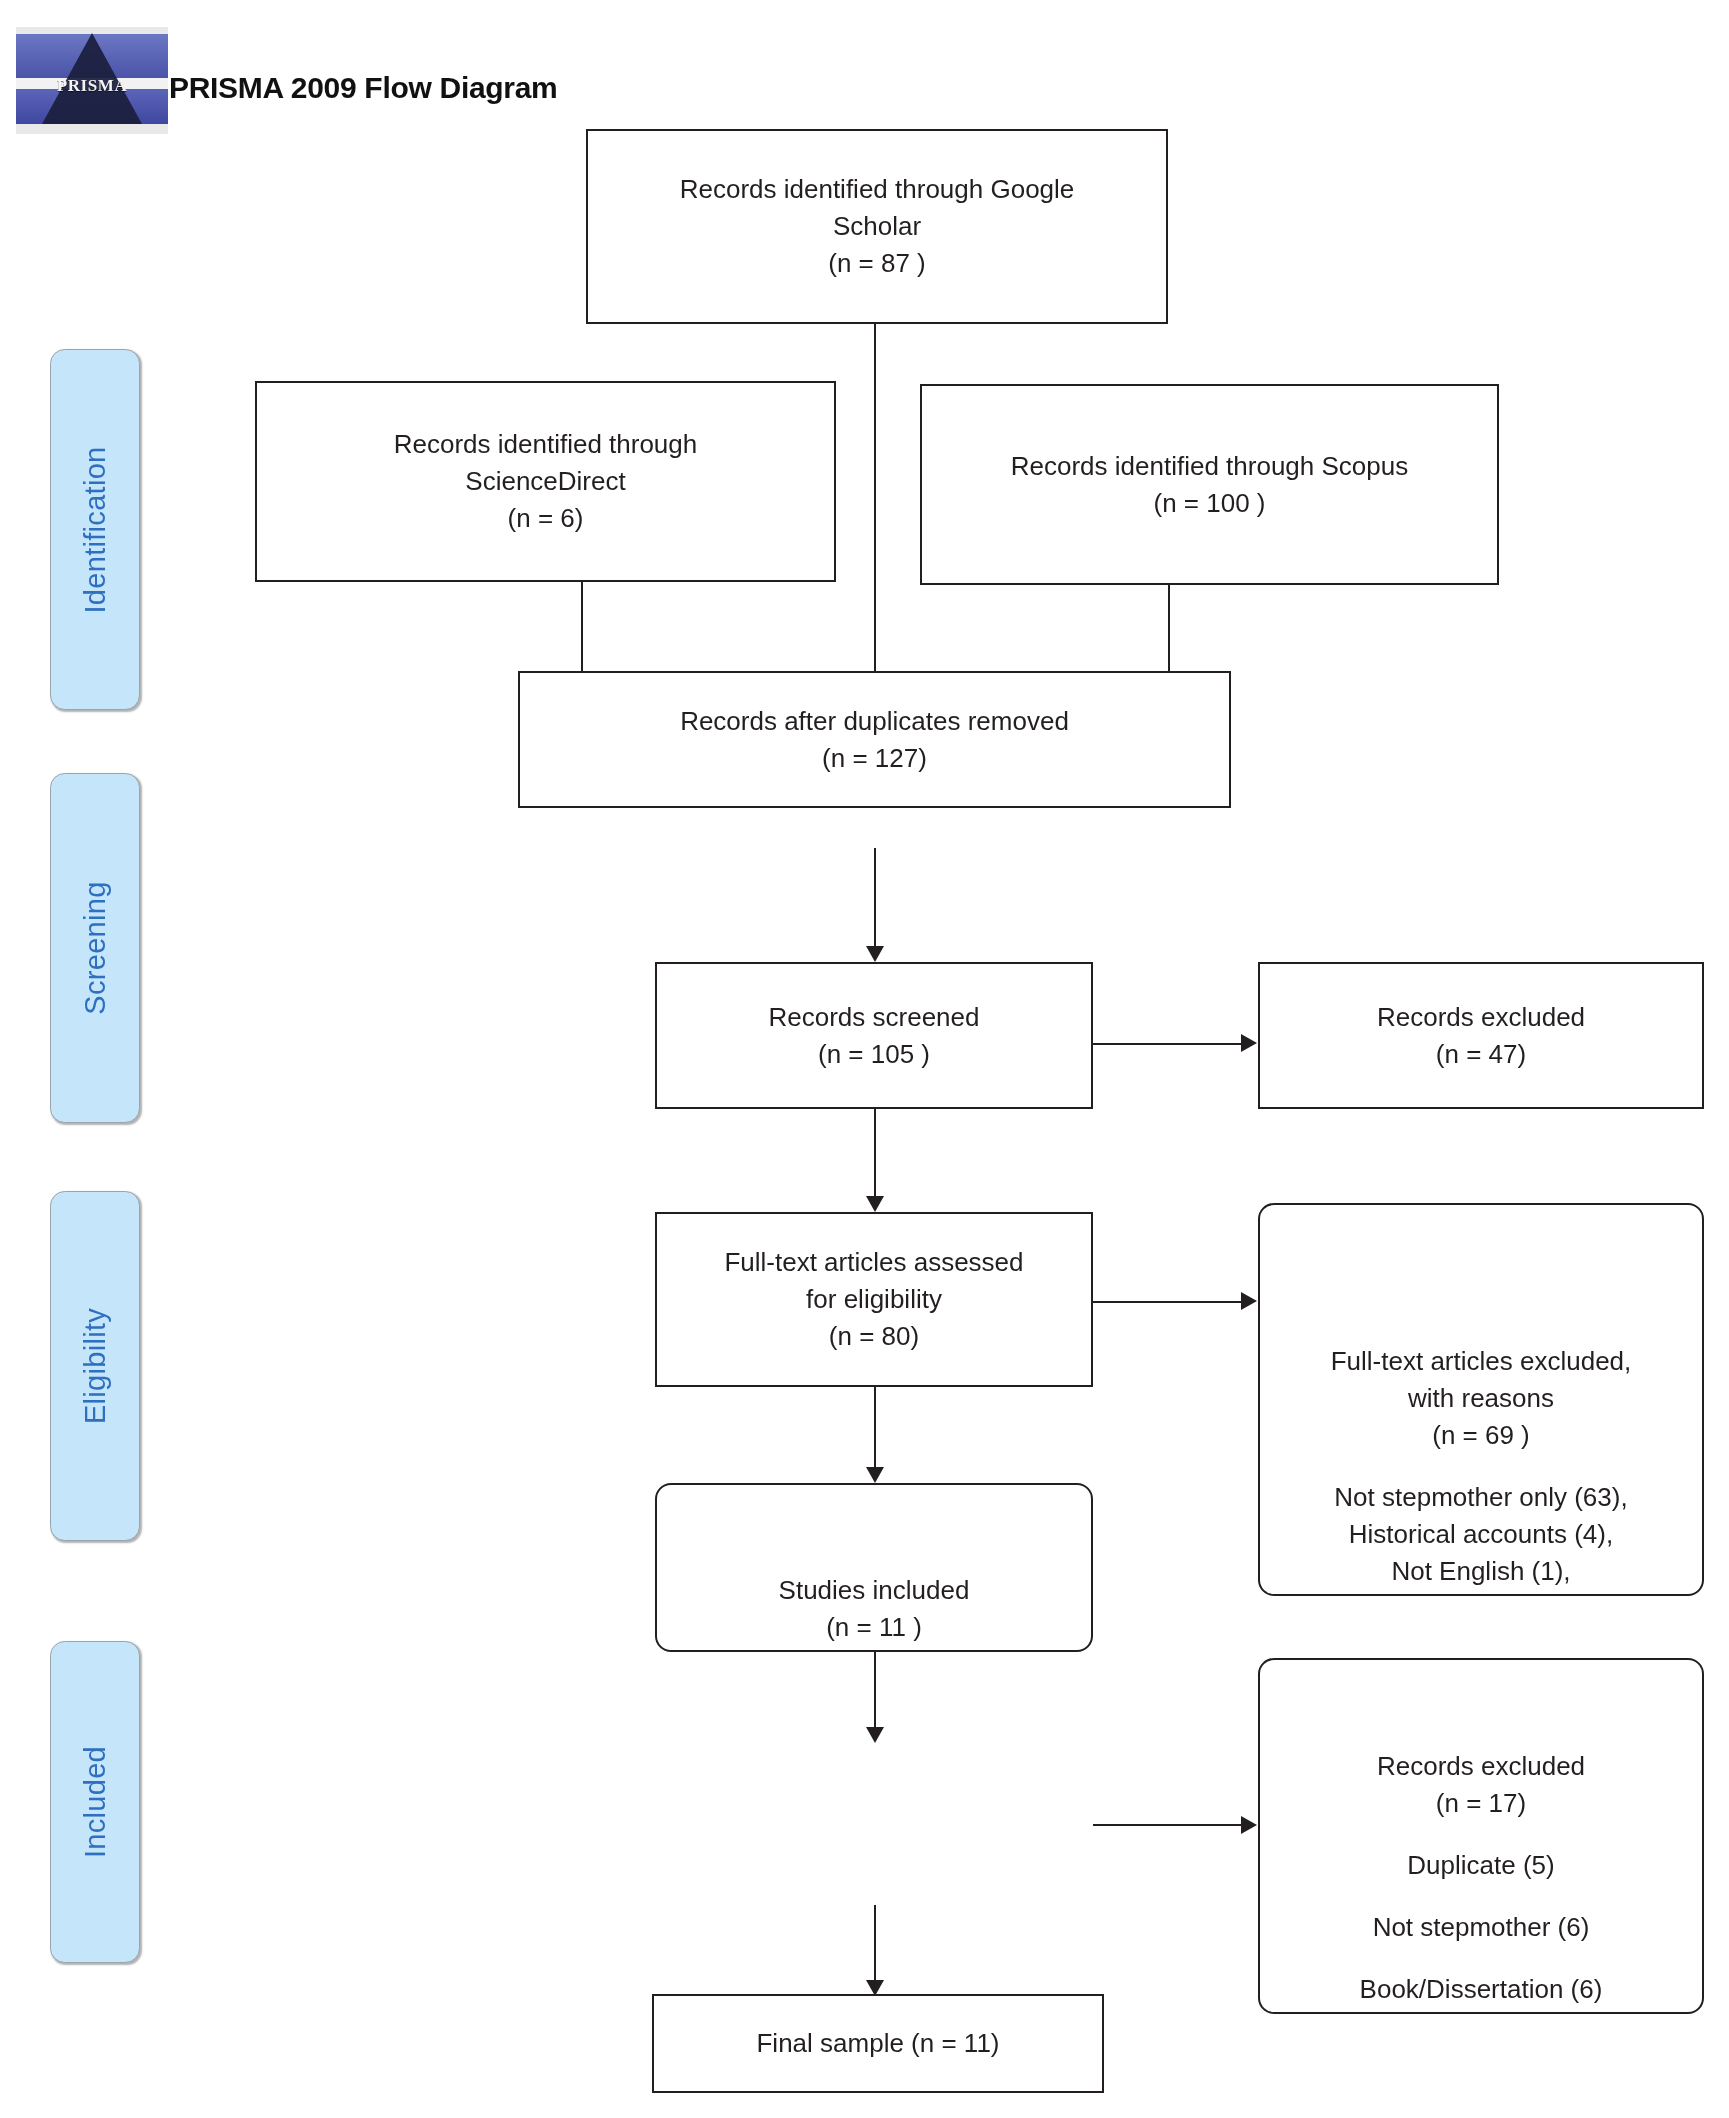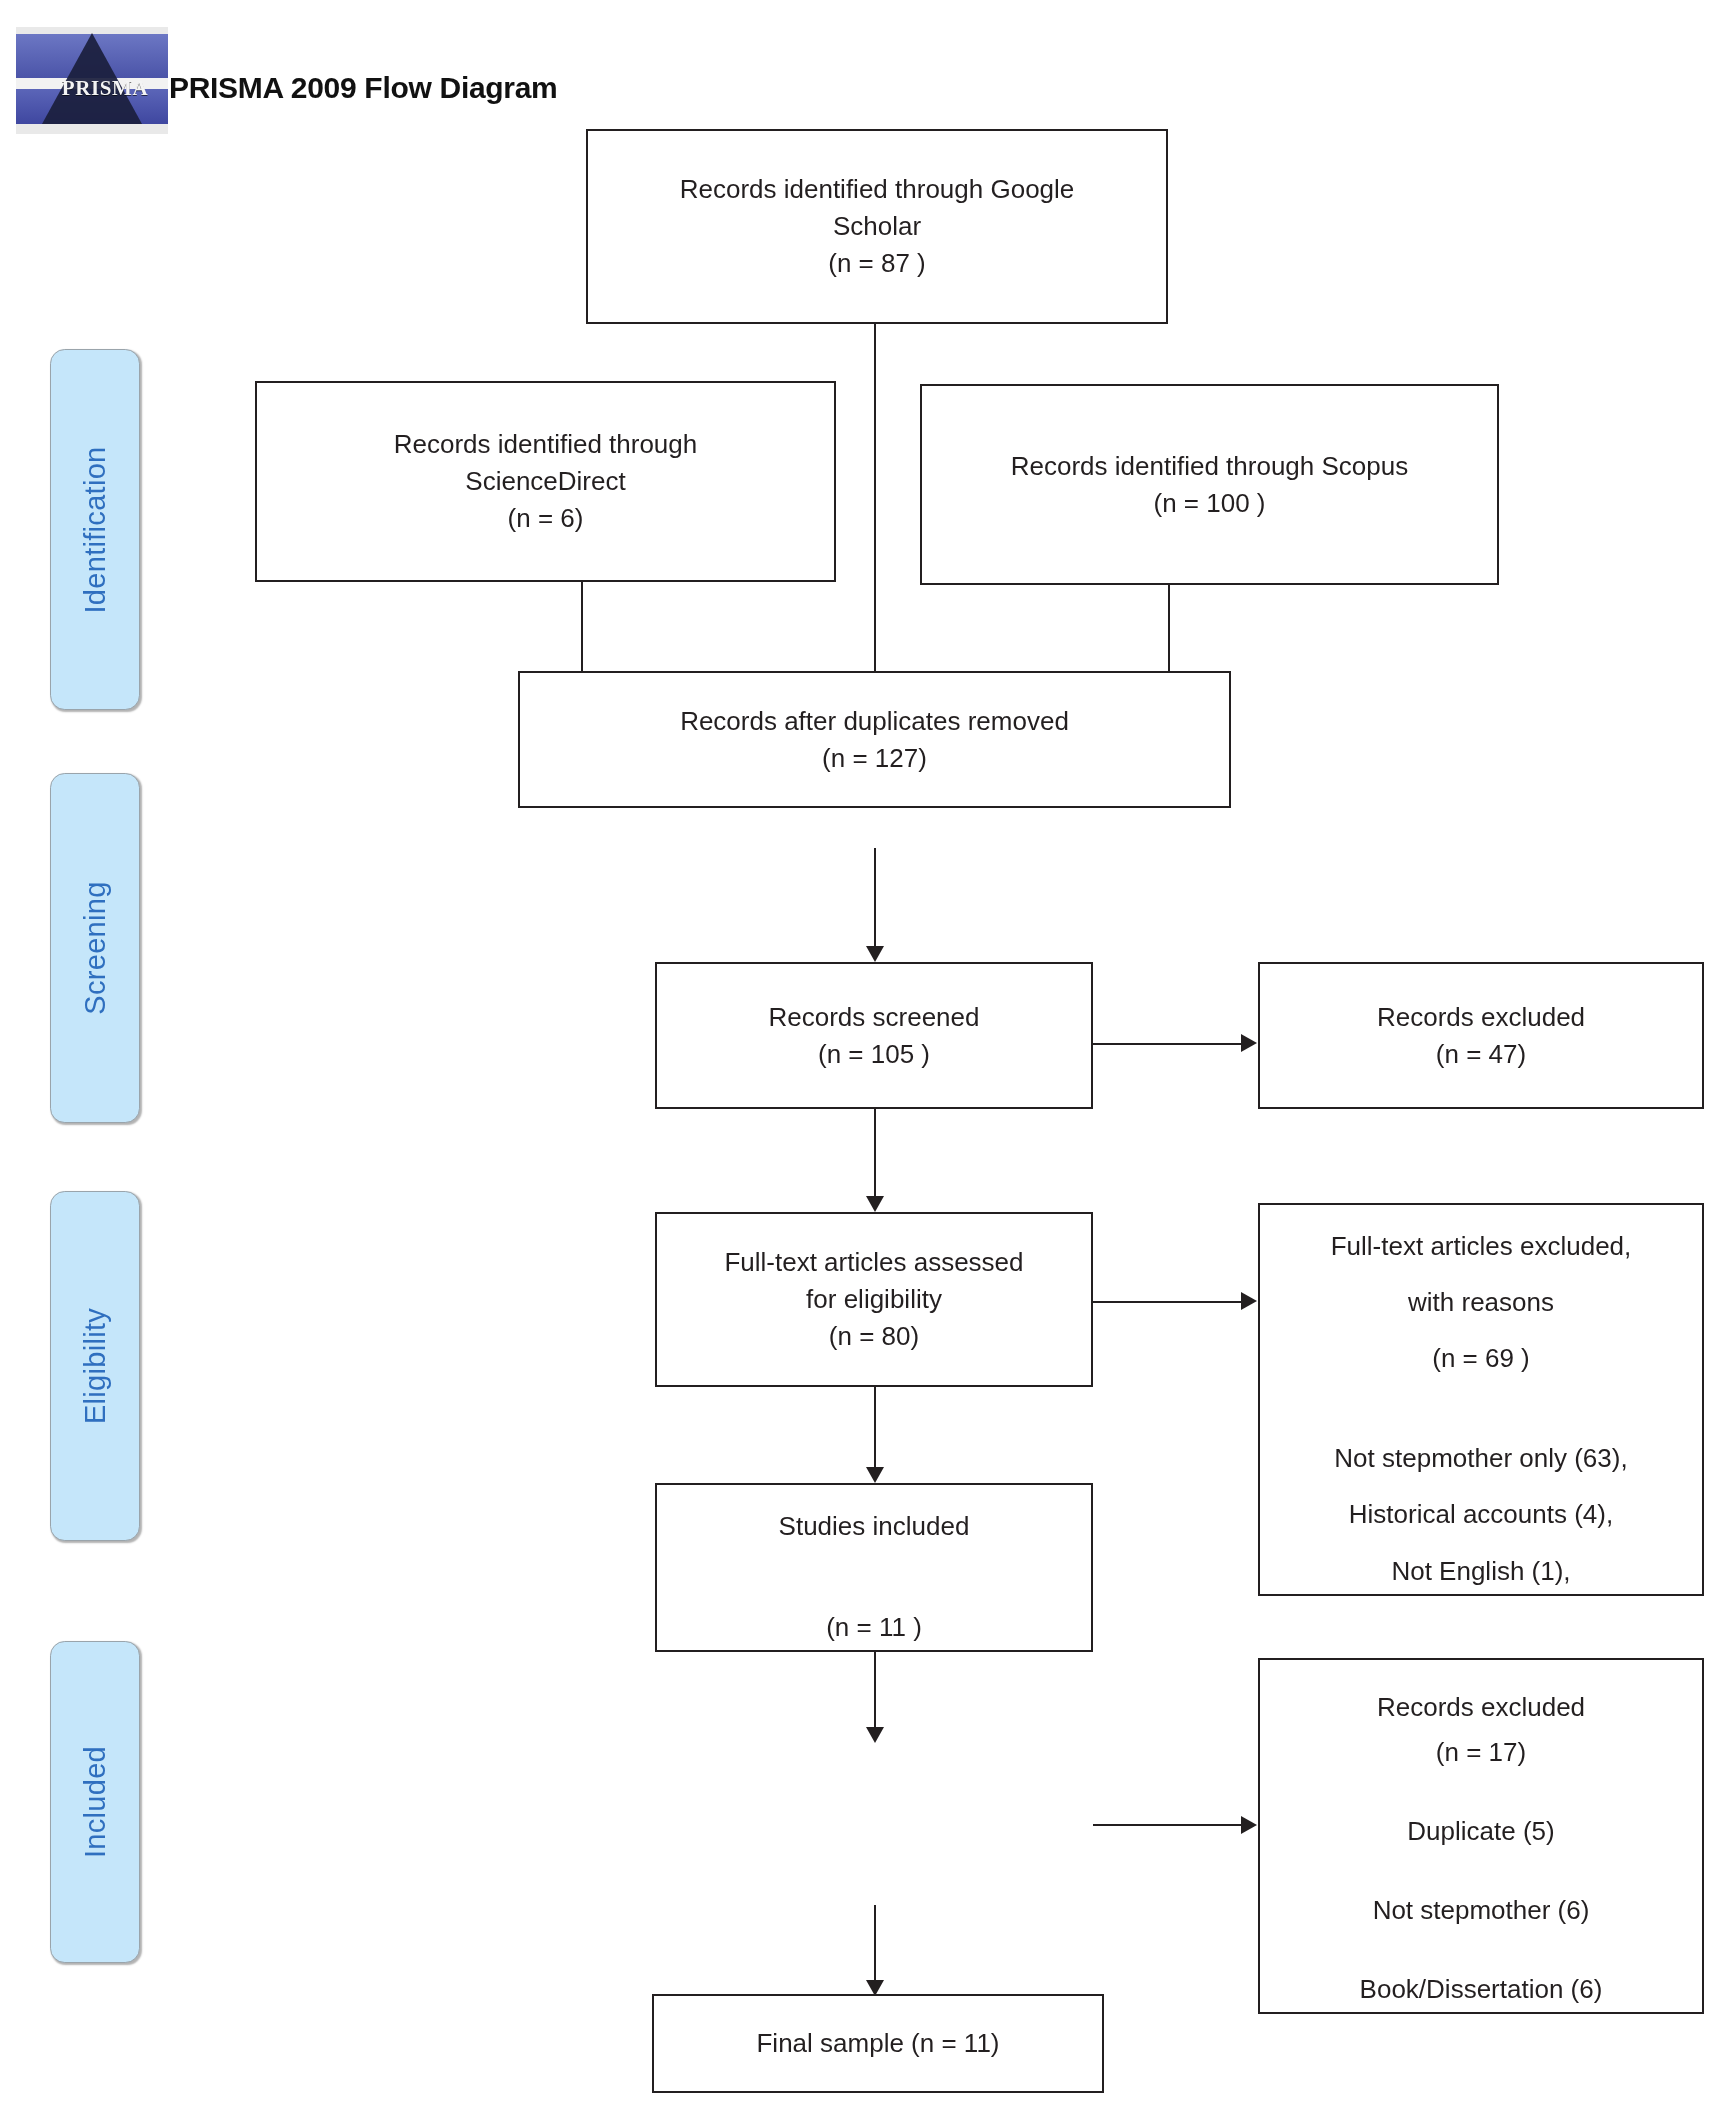--- a/index.html
+++ b/index.html
@@ -53,26 +53,26 @@
     top: 5.6px;
     margin-left: -50px;
     width: 0; height: 0;
     border-left: 50px solid transparent;
     border-right: 50px solid transparent;
     border-bottom: 91px solid #1b1f3d;
     opacity: 0.93;
   }
   #logo .wordmark {
     position: absolute;
-    left: 13px; top: 49px;
+    left: 0; top: 49px;
     width: 100%;
     text-align: center;
     font-family: "Liberation Serif", serif;
     font-weight: bold;
-    font-size: 21px;
+    font-size: 17px;
     letter-spacing: 0.6px;
     color: #f4f4f4;
     text-shadow: 0 0.6px 0.6px rgba(0,0,0,.6);
   }
   #page-title {
     position: absolute;
     left: 169px;
     top: 71px;
     font-size: 30px;
     font-weight: bold;
@@ -113,21 +113,21 @@
     flex-direction: column;
     align-items: center;
     justify-content: center;
     text-align: center;
     color: #231f20;
     font-size: 26px;
     line-height: 1.42;
     padding: 4.5px 8px;
   }
   .box .line { display: block; white-space: nowrap; }
-  .box.top-pad { justify-content: space-between; padding-top: 22.6px; }
+  .box.top-pad { justify-content: flex-end; padding-top: 22.6px; border-radius: 16px; }
   .box .spacer { height: 25px; }
 
   
   .vline {
     position: absolute;
     width: 2.3px;
     background: #231f20;
   }
   .hline {
     position: absolute;

